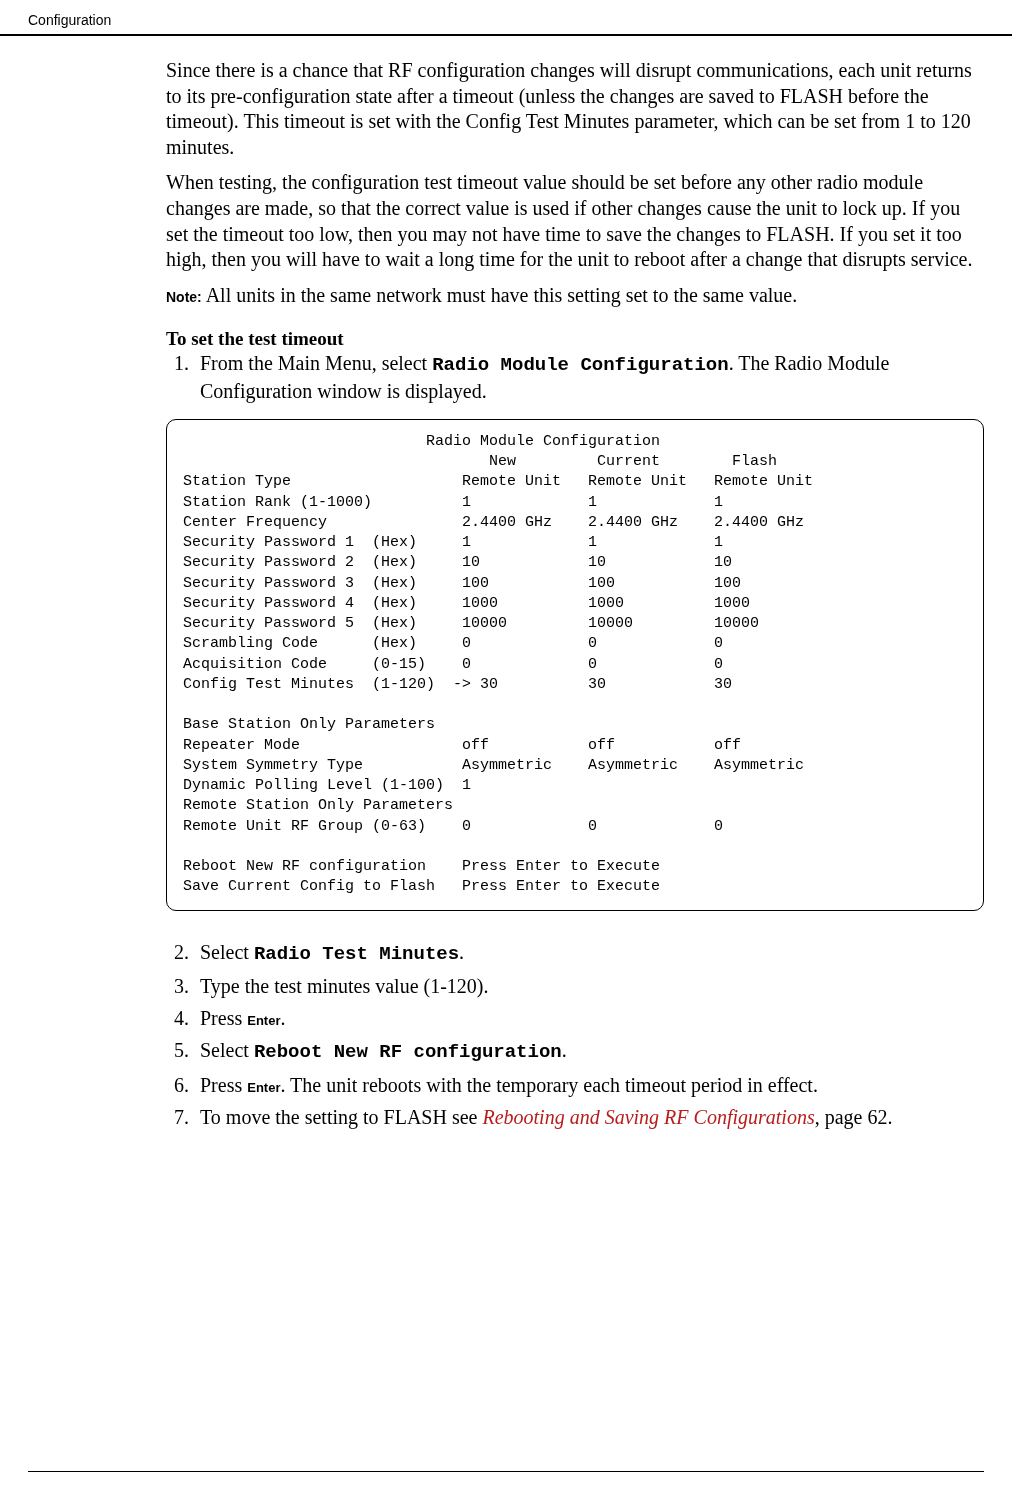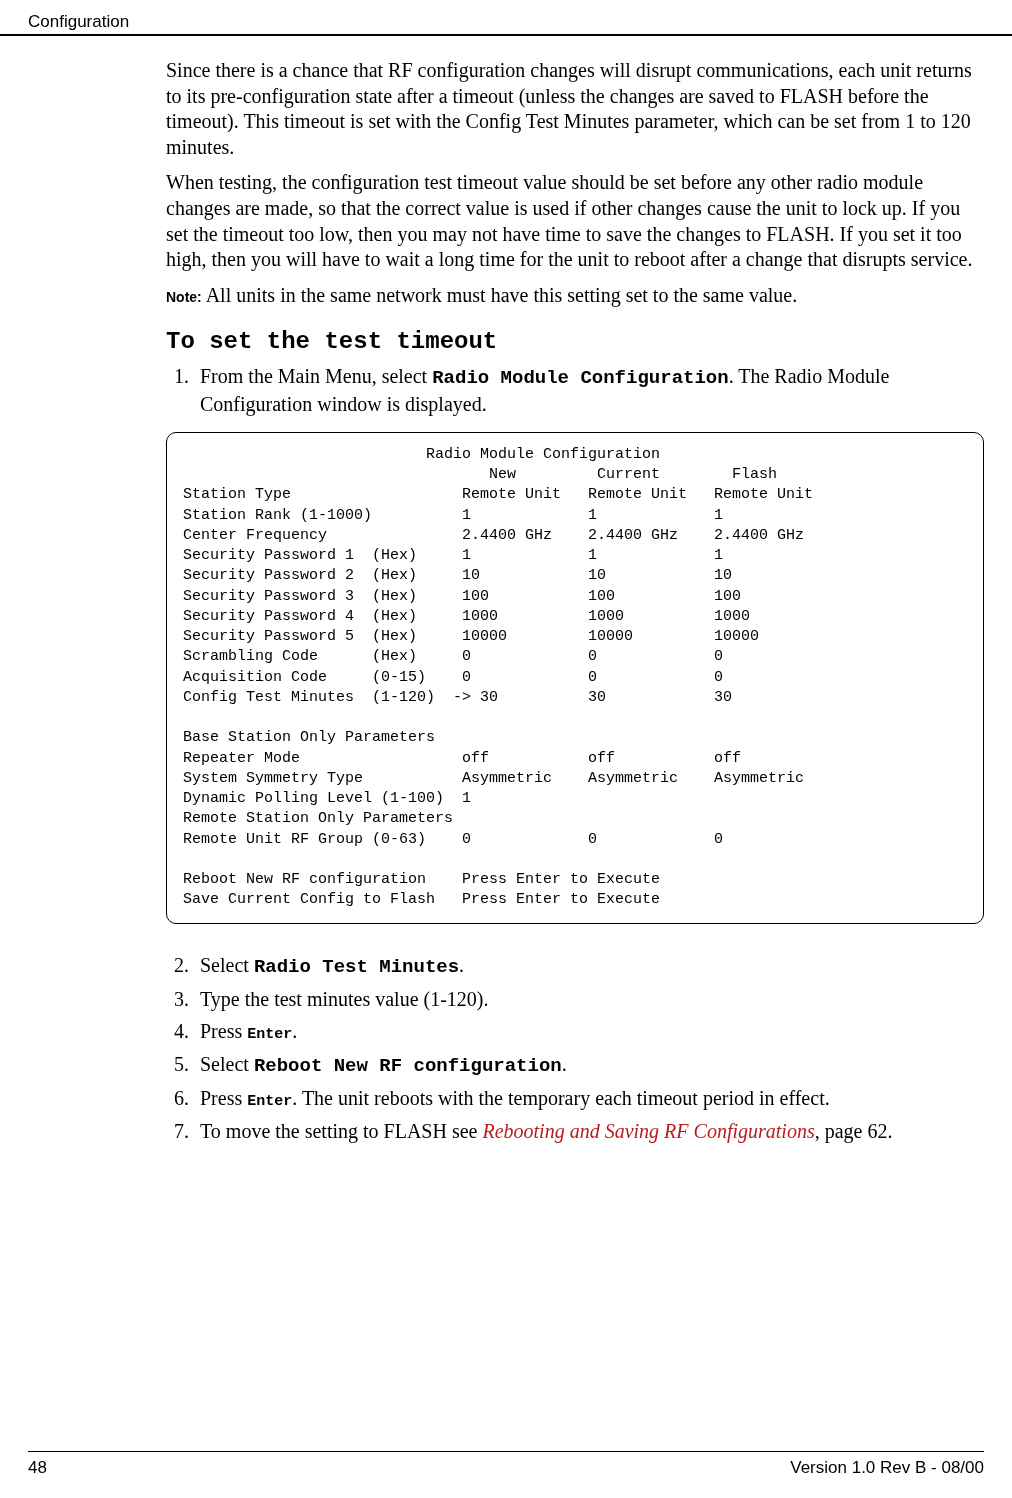--- a/index.html
+++ b/index.html
@@ -13,21 +13,21 @@
     height: 1498px;
     position: relative;
     box-sizing: border-box;
   }
   .header {
     position: absolute;
     top: 12px;
     left: 28px;
     right: 28px;
     font-family: Arial, Helvetica, sans-serif;
-    font-size: 17px;
+    font-size: 14px;
   }
   .header-rule {
     position: absolute;
     top: 34px;
     left: 0;
     right: 0;
     border-top: 2px solid #000;
   }
   .content {
     position: absolute;
@@ -45,44 +45,44 @@
     font-size: 20px;
     line-height: 1.28;
     margin: 0 0 10px 0;
   }
   .note-label {
     font-family: Arial, Helvetica, sans-serif;
     font-weight: bold;
     font-size: 14px;
   }
   h3.sub {
-    font-family: Liberation Mono, monospace;
+    font-family: Liberation Serif, serif;
     font-weight: bold;
-    font-size: 24px;
+    font-size: 19px;
     margin: 20px 0 0 0;
   }
   ol.steps {
     font-size: 20px;
     line-height: 1.32;
-    margin: 8px 0 0 0;
+    margin: 0 0 0 0;
     padding-left: 28px;
   }
   ol.steps li {
     margin-bottom: 6px;
     padding-left: 6px;
   }
   .mono {
     font-family: "Courier New", Courier, monospace;
     font-weight: bold;
     font-size: 19px;
   }
   .sans-bold {
-    font-family: Liberation Mono, monospace;
+    font-family: Liberation Sans, sans-serif;
     font-weight: bold;
-    font-size: 15px;
+    font-size: 13px;
   }
   .link {
     font-style: italic;
     color: #b91c1c;
   }
   .terminal-box {
     border: 1.5px solid #000;
     border-radius: 10px;
     padding: 12px 16px 12px 16px;
     margin: 14px 0 28px 0;
@@ -172,17 +172,13 @@
       <span>Press </span><span class="sans-bold">Enter</span><span>. The unit reboots with the temporary each timeout period in effect.</span>
     </li>
     <li>
       <span>To move the setting to FLASH see </span><span class="link">Rebooting and Saving RF Configurations</span><span>, page 62.</span>
     </li>
   </ol>
 </div>
 
 <div class="footer">
   <div class="footer-rule"></div>
-  <div class="footer-row">
-    <span>48</span>
-    <span>Version 1.0 Rev B - 08/00</span>
-  </div>
 </div>
 
 </body></html>

